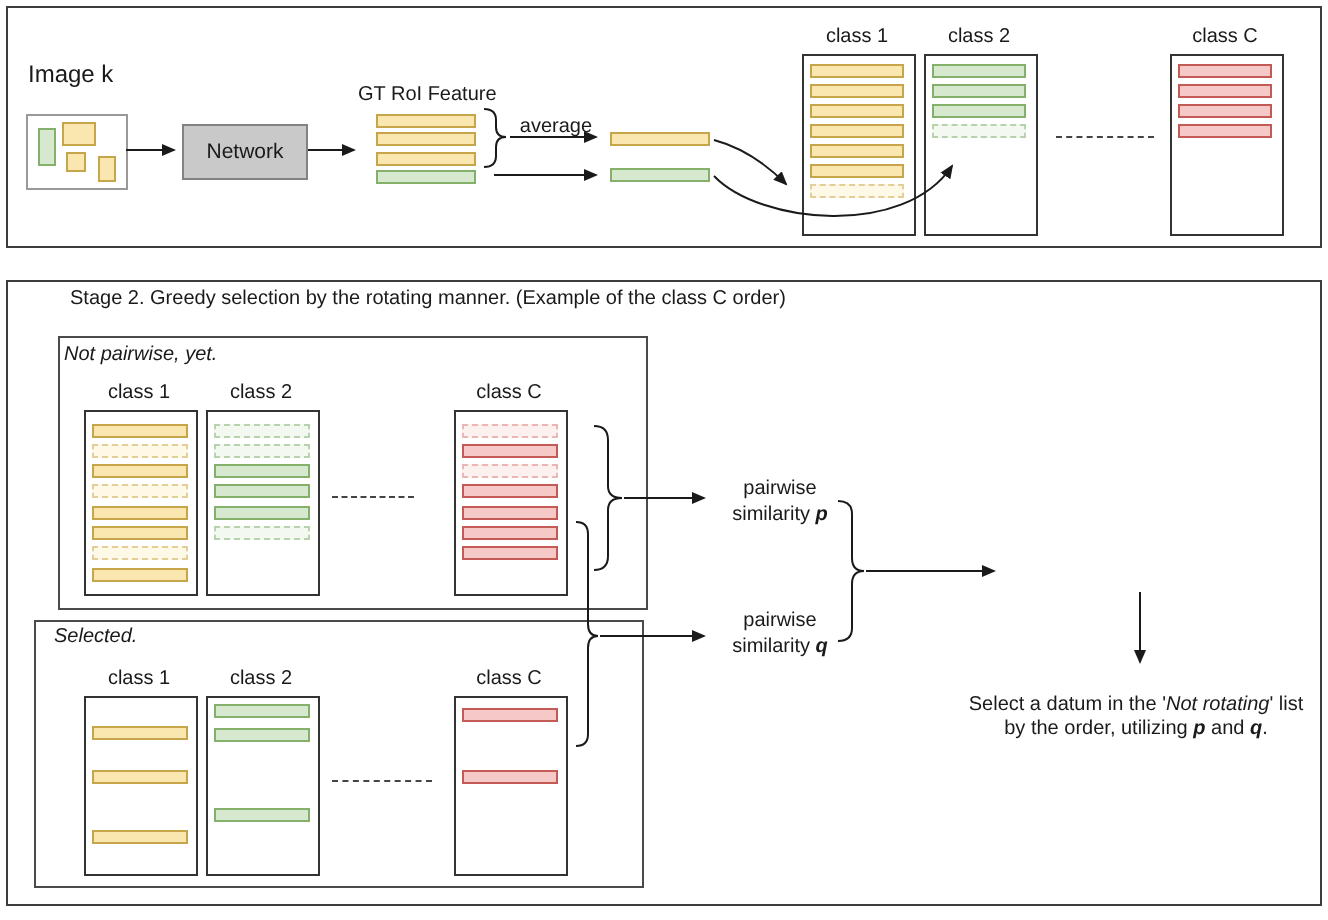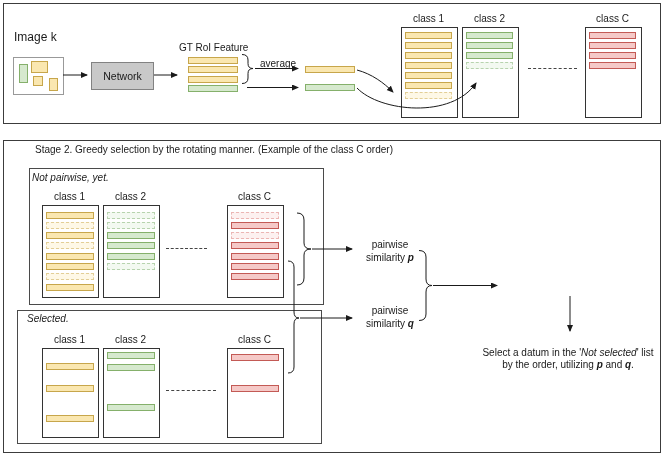--- a/index.html
+++ b/index.html
@@ -70,21 +70,21 @@
   </div>
 
   <div class="txtblock" style="left:348px;top:305px;width:84px;">
     <div><span>pairwise</span></div>
     <div><span>similarity</span> <span class="bi">q</span></div>
   </div>
 
 
   <div class="txtblock" style="left:456px;top:346.5px;width:224px;">
     <div>
-      <span>Select a datum in the '</span><span class="it">Not selected</span><span>' list</span>
+      <span>Select a datum in the '</span><span class="it">Not rotating</span><span>' list</span>
     </div>
     <div>
       <span>by the order, utilizing </span><span class="bi">p</span><span> and </span><span class="bi">q</span><span>.</span>
     </div>
   </div>
 
   <svg class="overlay" width="664" height="460">
     <defs>
       <marker id="ah" markerWidth="8" markerHeight="7" refX="6" refY="3" orient="auto">
         <path d="M0,0 L7,3 L0,6 Z" fill="#1a1a1a"></path>

